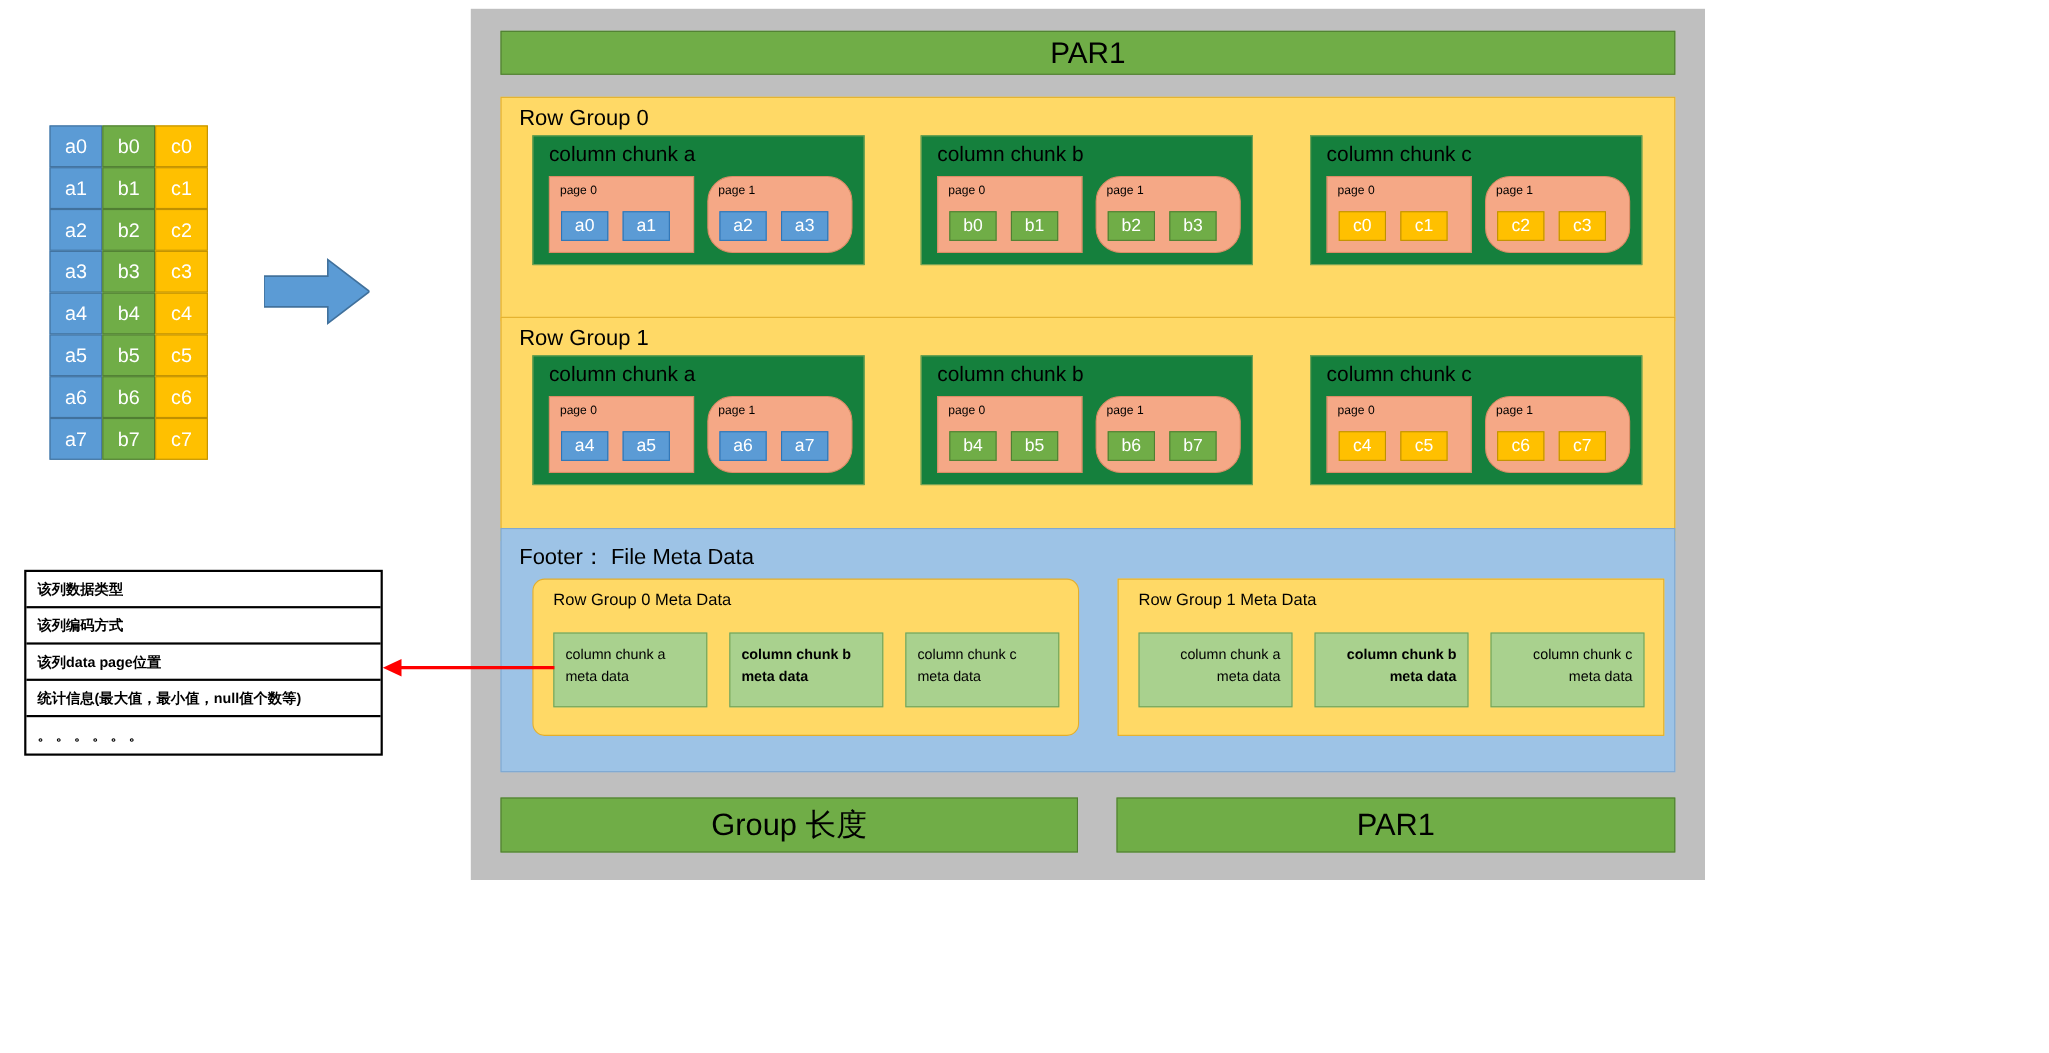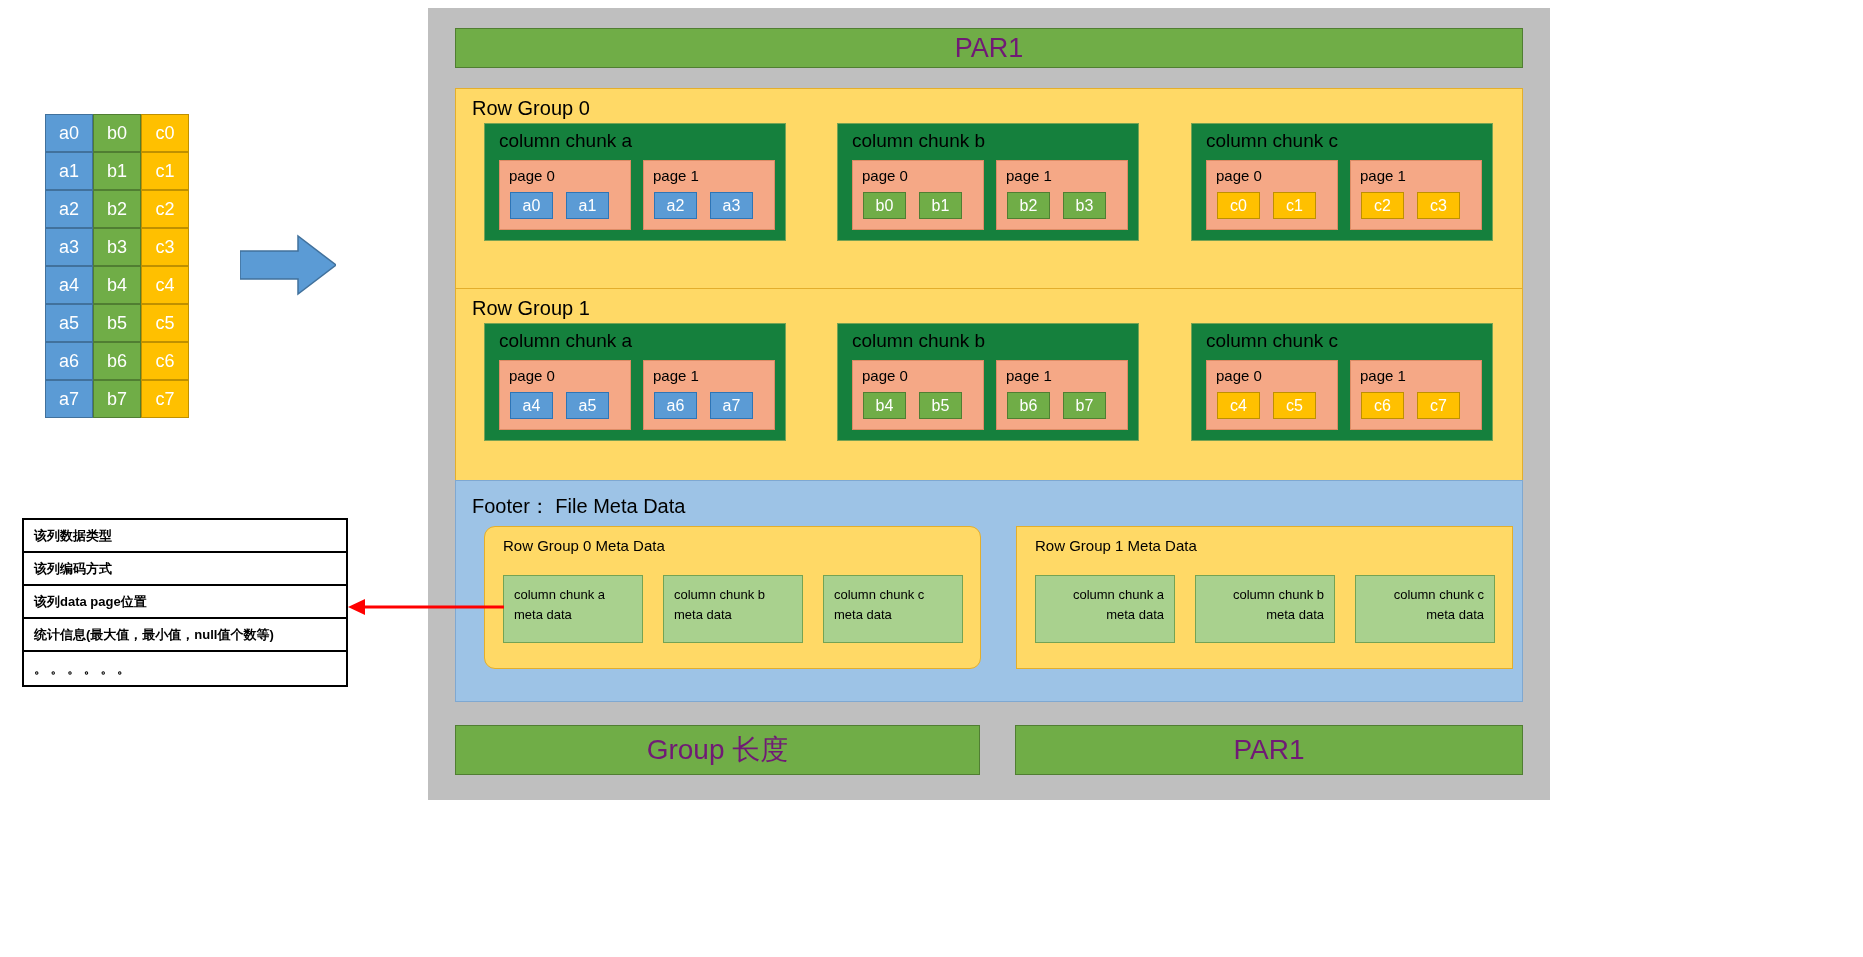--- a/index.html
+++ b/index.html
@@ -17,53 +17,53 @@
   .tb { background:#70AD47; border:1px solid #507E32; }
   .tc { background:#FFC000; border:1px solid #BF9000; }
 
   
   .blue-arrow { position:absolute; left:240px; top:234px; }
   .red-arrow  { position:absolute; left:348px; top:596px; }
 
   
   .file-container { position:absolute; left:428px; top:8px; width:1122px; height:792px; background:#BFBFBF; }
 
-  .green-bar { position:absolute; background:#70AD47; border:1px solid #507E32; color:#701a75;
+  .green-bar { position:absolute; background:#70AD47; border:1px solid #507E32; color:#000000;
     display:flex; align-items:center; justify-content:center; }
   .par1-top    { left:27px;  top:20px;  width:1068px; height:40px; font-size:27px; }
   .footer-len  { left:27px;  top:717px; width:525px;  height:50px; font-size:28px; }
   .par1-bottom { left:587px; top:717px; width:508px;  height:50px; font-size:28px; }
 
   
   .row-group { position:absolute; left:27px; width:1068px; height:204px; background:#FFD966; border:1px solid #E3AE2C; }
   .rg0 { top:80px; } .rg1 { top:280px; }
   .rg-label { position:absolute; left:16px; top:8px; font-size:20px; }
 
   .chunk { position:absolute; top:34px; width:302px; height:118px; background:#15803d; border:1px solid #74A354; }
   .ca { left:28px; } .cb { left:381px; } .cc { left:735px; }
   .chunk-label { position:absolute; left:14px; top:6px; font-size:19px; }
 
   .page { position:absolute; top:36px; width:132px; height:70px; background:#F5A886; border:1px solid #DD8C66; }
-  .p0 { left:14px; } .p1 { left:158px; }
-  .page-label { position:absolute; left:9px; top:6px; font-size:15px; }
+  .p0 { left:14px; } .p1 { left:158px;border-radius:23px; }
+  .page-label { position:absolute; left:9px; top:6px; font-size:11px; }
   .cells { position:absolute; left:10px; top:31px; display:flex; gap:13px; }
   .cell { width:43px; height:27px; display:flex; align-items:center; justify-content:center; color:#fff; font-size:16px; }
   .cell.a { background:#5B9BD5; border:1px solid #2E75B6; }
   .cell.b { background:#70AD47; border:1px solid #507E32; }
   .cell.c { background:#FFC000; border:1px solid #BF9000; }
 
   
   .footer { position:absolute; left:27px; top:472px; width:1068px; height:222px; background:#9DC3E6; border:1px solid #7FA8D1; }
   .footer-label { position:absolute; left:16px; top:12px; font-size:20px; }
   .meta-group { position:absolute; top:45px; width:497px; height:143px; background:#FFD966; border:1px solid #E3AE2C; }
   .mg0 { left:28px;border-radius:11px; } .mg1 { left:560px;text-align:right; }
   .mg-label { position:absolute; left:18px; top:10px; font-size:15px; }
   .meta-item { position:absolute; top:48px; width:140px; height:68px; background:#A9D18E; border:1px solid #74A354;
     font-size:13px; padding:9px 10px; line-height:1.5; }
-  .mi0 { left:18px; } .mi1 { left:178px; } .mi2 { left:338px; }
+  .mi0 { left:18px; } .mi1 { left:178px;font-weight:bold; } .mi2 { left:338px; }
 
   
   .detail-box { position:absolute; left:22px; top:518px; width:326px; border:2px solid #000; background:#fff; }
   .detail-row { height:33px; border-bottom:2px solid #000; display:flex; align-items:center;
     padding-left:10px; font-weight:bold; font-size:13px; }
   .detail-row:last-child { border-bottom:none; }
 </style>
 </head>
 <body>
 

